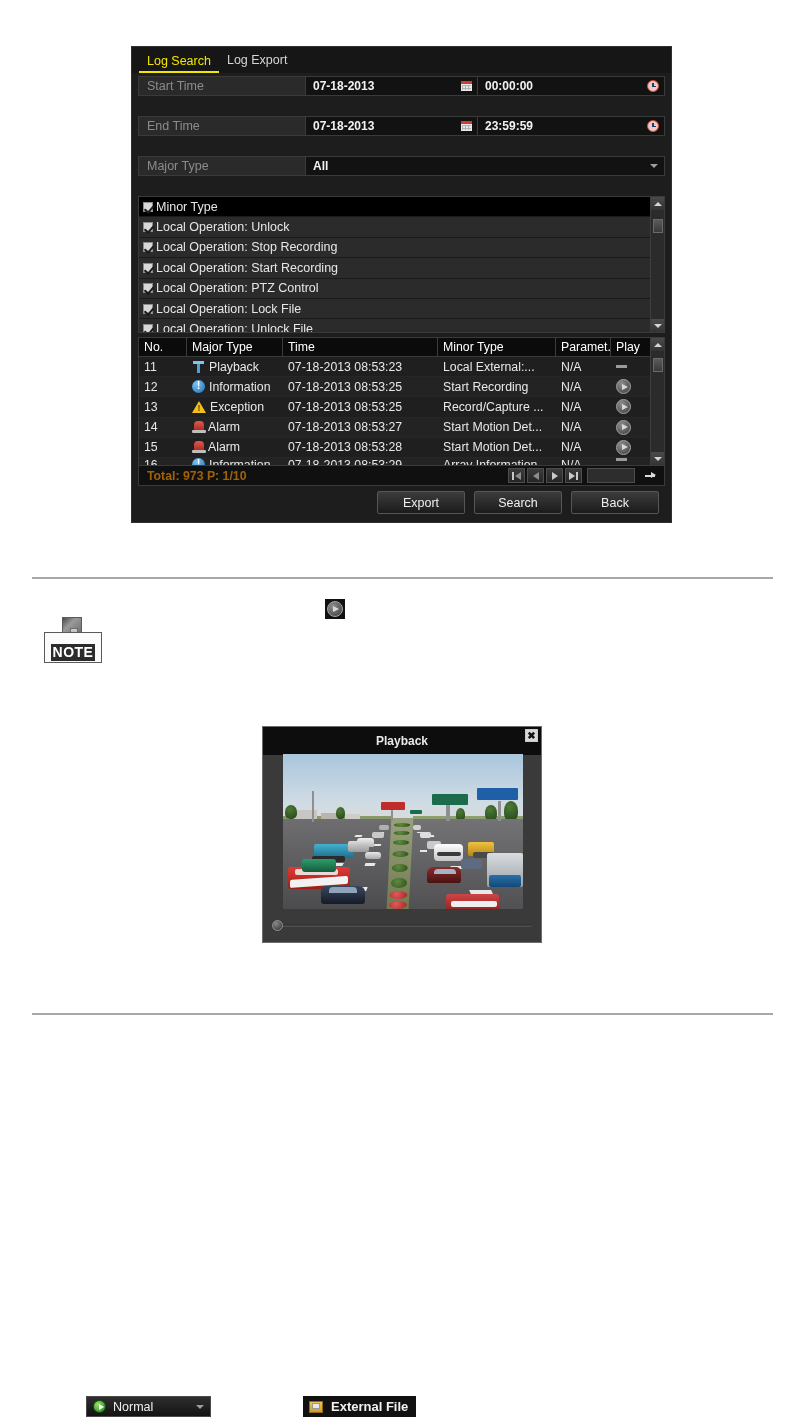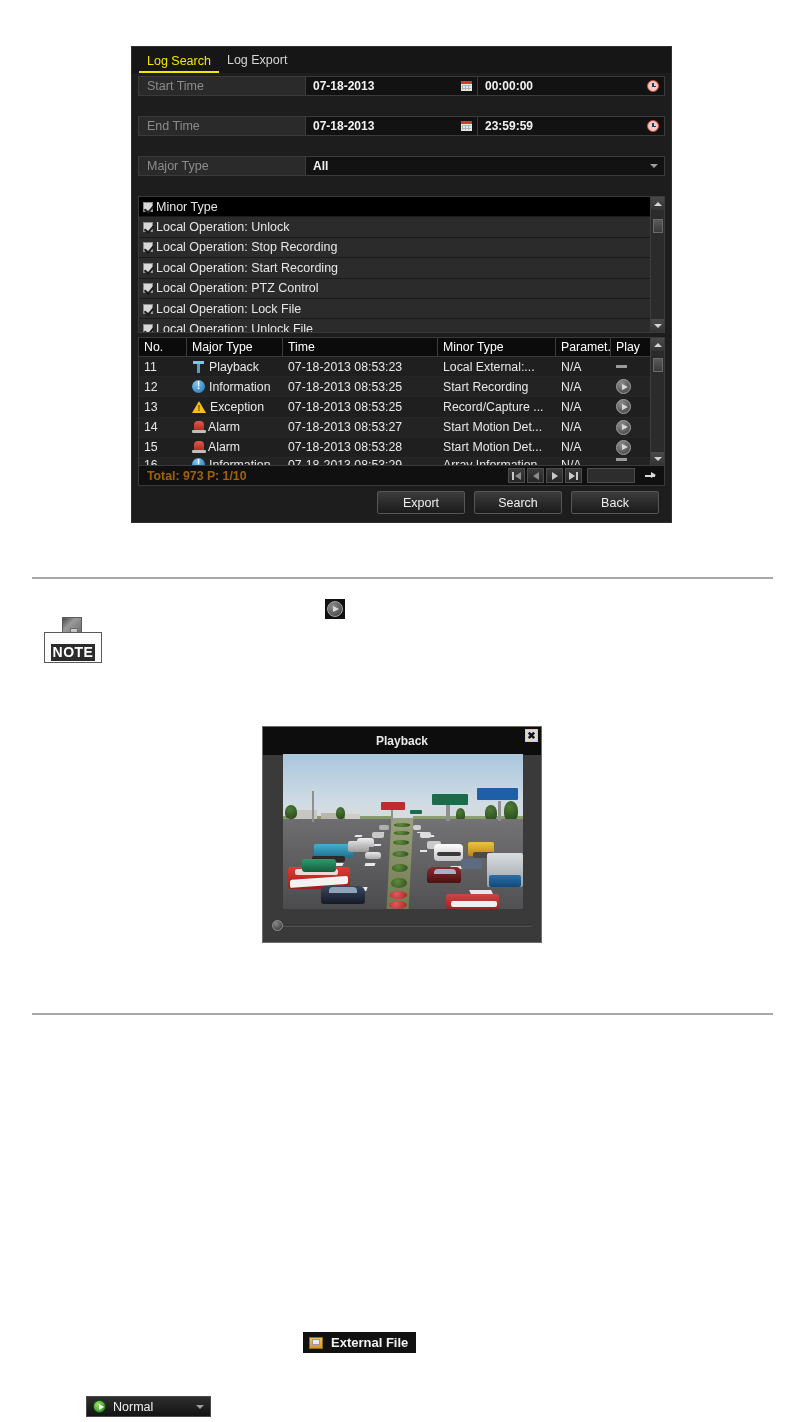--- a/index.html
+++ b/index.html
@@ -509,21 +509,21 @@
     border: 1px solid #0f5c0f;
     position: relative; box-sizing: border-box;
   }
   .ico-green-play:after {
     content:""; position:absolute; left:4.5px; top:3px;
     width:0;height:0;border-top:3px solid transparent;border-bottom:3px solid transparent;border-left:5px solid #ffffff;
   }
   #normal-dropdown .lbl { color:#efefef; font-size:12.5px; }
   #external-file {
     position: absolute;
-    left: 303px; top: 1332px;
+    left: 303px; top: 1396px;
     height: 21px;
     background: #111111;
     display: flex; align-items: center; gap: 8px;
     padding: 0 8px 0 6px;
     box-sizing: border-box;
   }
   #external-file .lbl { color:#f2f2f2; font-size:13px; font-weight:bold; }
   .ico-folder {
     width: 14px; height: 12px;
     background: linear-gradient(#f0c35a,#cf9a2a);

